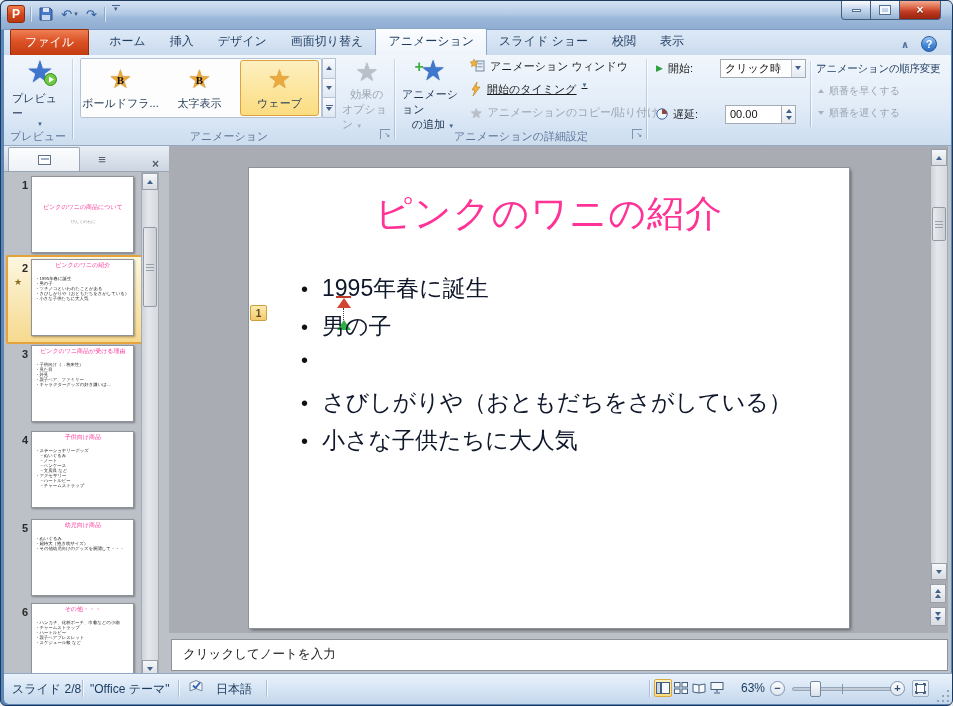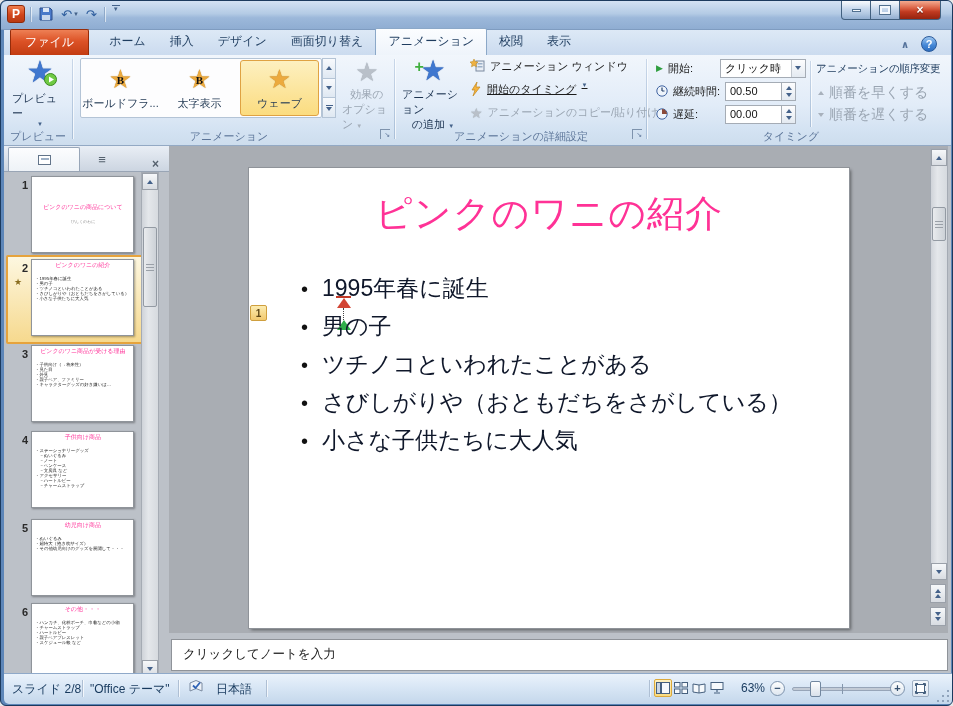--- a/index.html
+++ b/index.html
@@ -84,21 +84,21 @@
   .adv-row{height:20px;display:flex;align-items:flex-start;gap:5px;font-size:11px;color:#1c1c1c;}
   .time-row{height:20px;display:flex;align-items:center;font-size:11px;color:#1c1c1c;}
   .combo{width:86px;height:19px;background:#fff;border:1px solid #a5acb5;display:flex;align-items:center;}
   .combo .val{flex:1;padding-left:4px;font-size:11px;color:#111;}
   .combo .cdd{width:14px;height:17px;background:linear-gradient(#fdfdfe,#e4eaf1);border-left:1px solid #c0c6cd;
     display:flex;align-items:center;justify-content:center;}
   .spinbox{width:57px;height:19px;background:#fff;border:1px solid #a5acb5;display:flex;align-items:center;padding-left:4px;font-size:11px;color:#111;}
   .spinner{width:14px;height:19px;border:1px solid #a5acb5;border-left:none;background:linear-gradient(#fdfdfe,#e4eaf1);
     display:flex;flex-direction:column;align-items:center;justify-content:space-evenly;}
   .reorder-hd{font-size:10.5px;color:#1c3a5c;letter-spacing:-.3px;}
-  .reorder{display:flex;align-items:center;gap:5px;font-size:14px;color:#9aa5b2;}
+  .reorder{display:flex;align-items:center;gap:5px;font-size:10px;color:#9aa5b2;}
   .tri-up.dis{border-bottom-color:#a8b1bc;}
   .tri-down.dis{border-top-color:#a8b1bc;}
 
   
   .workspace{left:3px;top:145px;width:947px;height:527px;background:#bcc1c8;}
   
   .panehd{left:3px;top:145px;width:165px;height:26px;background:linear-gradient(#e9eef5,#ccd5e1);
     border-bottom:1px solid #99a5b5;display:flex;align-items:flex-end;}
   .ptab{height:24px;display:flex;align-items:center;justify-content:center;}
   .ptab.sel{width:72px;background:linear-gradient(#fcfdfe,#eef2f7);border:1px solid #98a6b8;border-bottom:none;
@@ -220,20 +220,21 @@
   </div>
 
   <div class="abs tabrow">
     <div class="abs tabs">
         <div class="tab file">ファイル</div>
         <div class="tab">ホーム</div>
         <div class="tab">挿入</div>
         <div class="tab">デザイン</div>
         <div class="tab">画面切り替え</div>
         <div class="tab sel">アニメーション</div>
+        <div class="tab">スライド ショー</div>
         <div class="tab">校閲</div>
         <div class="tab">表示</div>
       </div>
     <div class="abs tab-extra">
       <span class="collapse">∧</span>
       <span class="helpbtn">?</span>
     </div>
   </div>
 
   <div class="abs ribbon">
@@ -320,34 +321,20 @@
     <div class="abs time-row" style="left:652px;top:3px;">
       <span style="color:#2f9e3f;font-size:9px;margin-right:5px;">▶</span>
       <span style="width:52px;">開始:</span>
       <div class="combo">
         <span class="val">クリック時</span>
         <span class="cdd">
             <span class="tri-down"></span>
           </span>
       </div>
     </div>
-    <div class="abs time-row" style="left:652px;top:26px;">
-      <svg width="12" height="12" viewBox="0 0 12 12" style="margin-right:5px;">
-        <circle cx="6" cy="6" r="5.2" fill="#eef4fb" stroke="#3f62a0"></circle>
-        <path d="M6 6 L6 2.5 M6 6 L8.5 6" stroke="#26406b" stroke-width="1.2"></path>
-      </svg>
-      <span style="width:52px;">継続時間:</span>
-      <div style="display:flex;">
-        <div class="spinbox">00.50</div>
-        <div class="spinner">
-            <span class="tri-up"></span>
-            <span class="tri-down"></span>
-          </div>
-      </div>
-    </div>
     <div class="abs time-row" style="left:652px;top:49px;">
       <svg width="12" height="12" viewBox="0 0 12 12" style="margin-right:5px;">
         <circle cx="6" cy="6" r="5.2" fill="#eef4fb" stroke="#3f62a0"></circle>
         <path d="M6 6 L6 1 A5 5 0 0 1 11 6 Z" fill="#8a4a3a"></path>
       </svg>
       <span style="width:52px;">遅延:</span>
       <div style="display:flex;">
         <div class="spinbox">00.00</div>
         <div class="spinner">
             <span class="tri-up"></span>
@@ -358,21 +345,20 @@
     <div class="abs gsep" style="left:806px;top:6px;height:66px;"></div>
     <div class="abs reorder-hd" style="left:812px;top:7px;">アニメーションの順序変更</div>
     <div class="abs reorder" style="left:814px;top:29px;">
       <span class="tri-up dis"></span>
       <span>順番を早くする</span>
     </div>
     <div class="abs reorder" style="left:814px;top:51px;">
       <span class="tri-down dis"></span>
       <span>順番を遅くする</span>
     </div>
-    <div class="abs glabel" style="left:644px;width:286px;">タイミング</div>
   </div>
 
   <div class="abs workspace"></div>
 
   <div class="abs panehd">
     <div class="ptab sel">
         <span class="slide-ic"></span>
       </div>
     <div class="ptab outline">
         <span>≡</span>
@@ -484,21 +470,20 @@
       <div class="bline">
         <span class="bdot">•</span>
         <span class="btxt">1995年春に誕生</span>
       </div>
       <div class="bline">
         <span class="bdot">•</span>
         <span class="btxt">男の子</span>
       </div>
       <div class="bline">
         <span class="bdot">•</span>
-        <span class="btxt">ツチノコといわれたことがある</span>
       </div>
       <div class="bline">
         <span class="bdot">•</span>
         <span class="btxt">さびしがりや（おともだちをさがしている）</span>
       </div>
       <div class="bline">
         <span class="bdot">•</span>
         <span class="btxt">小さな子供たちに大人気</span>
       </div>
     </div>

